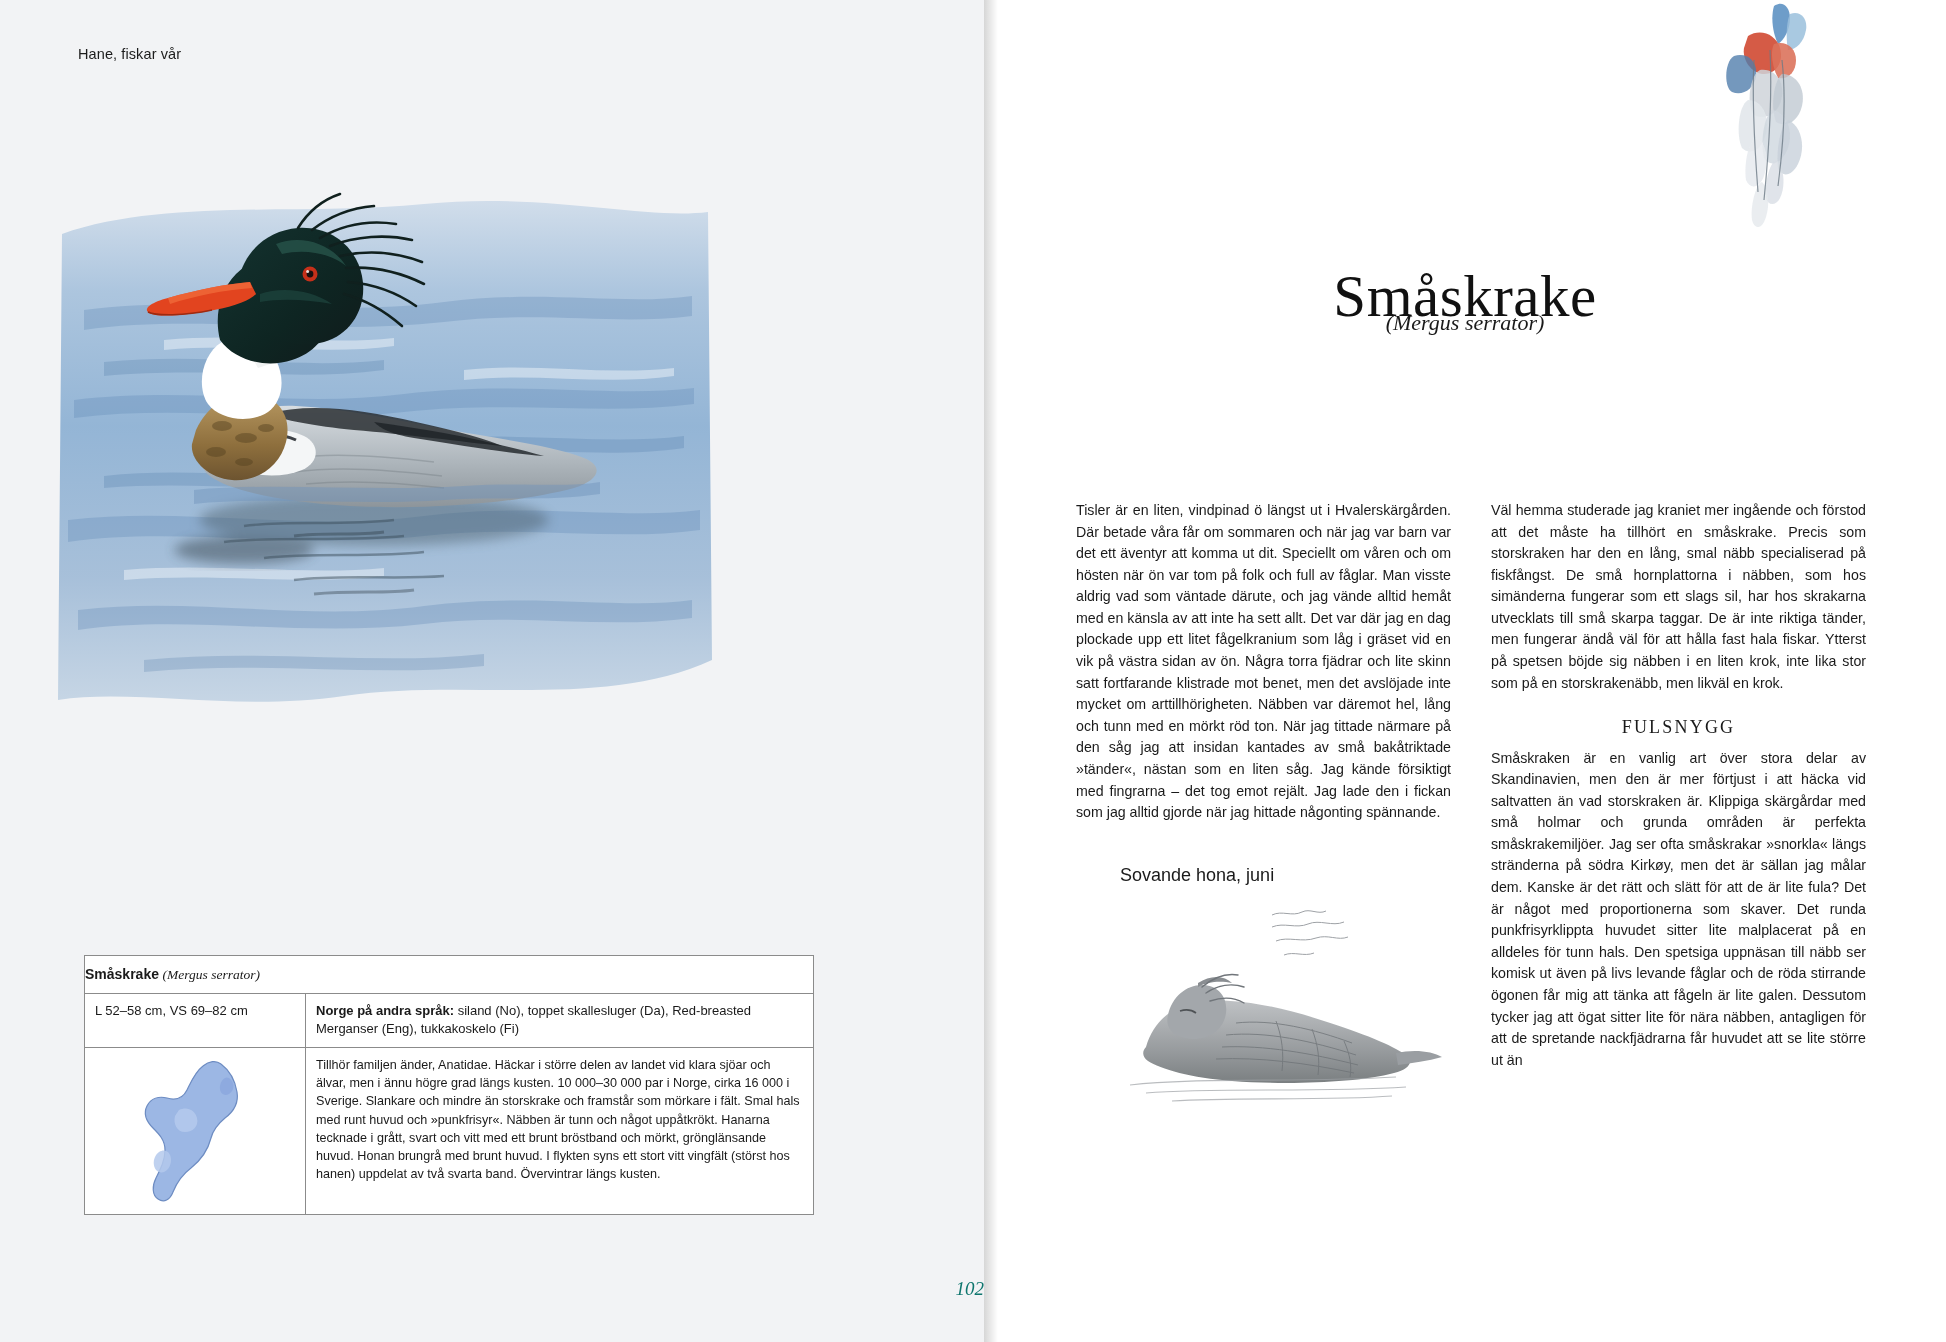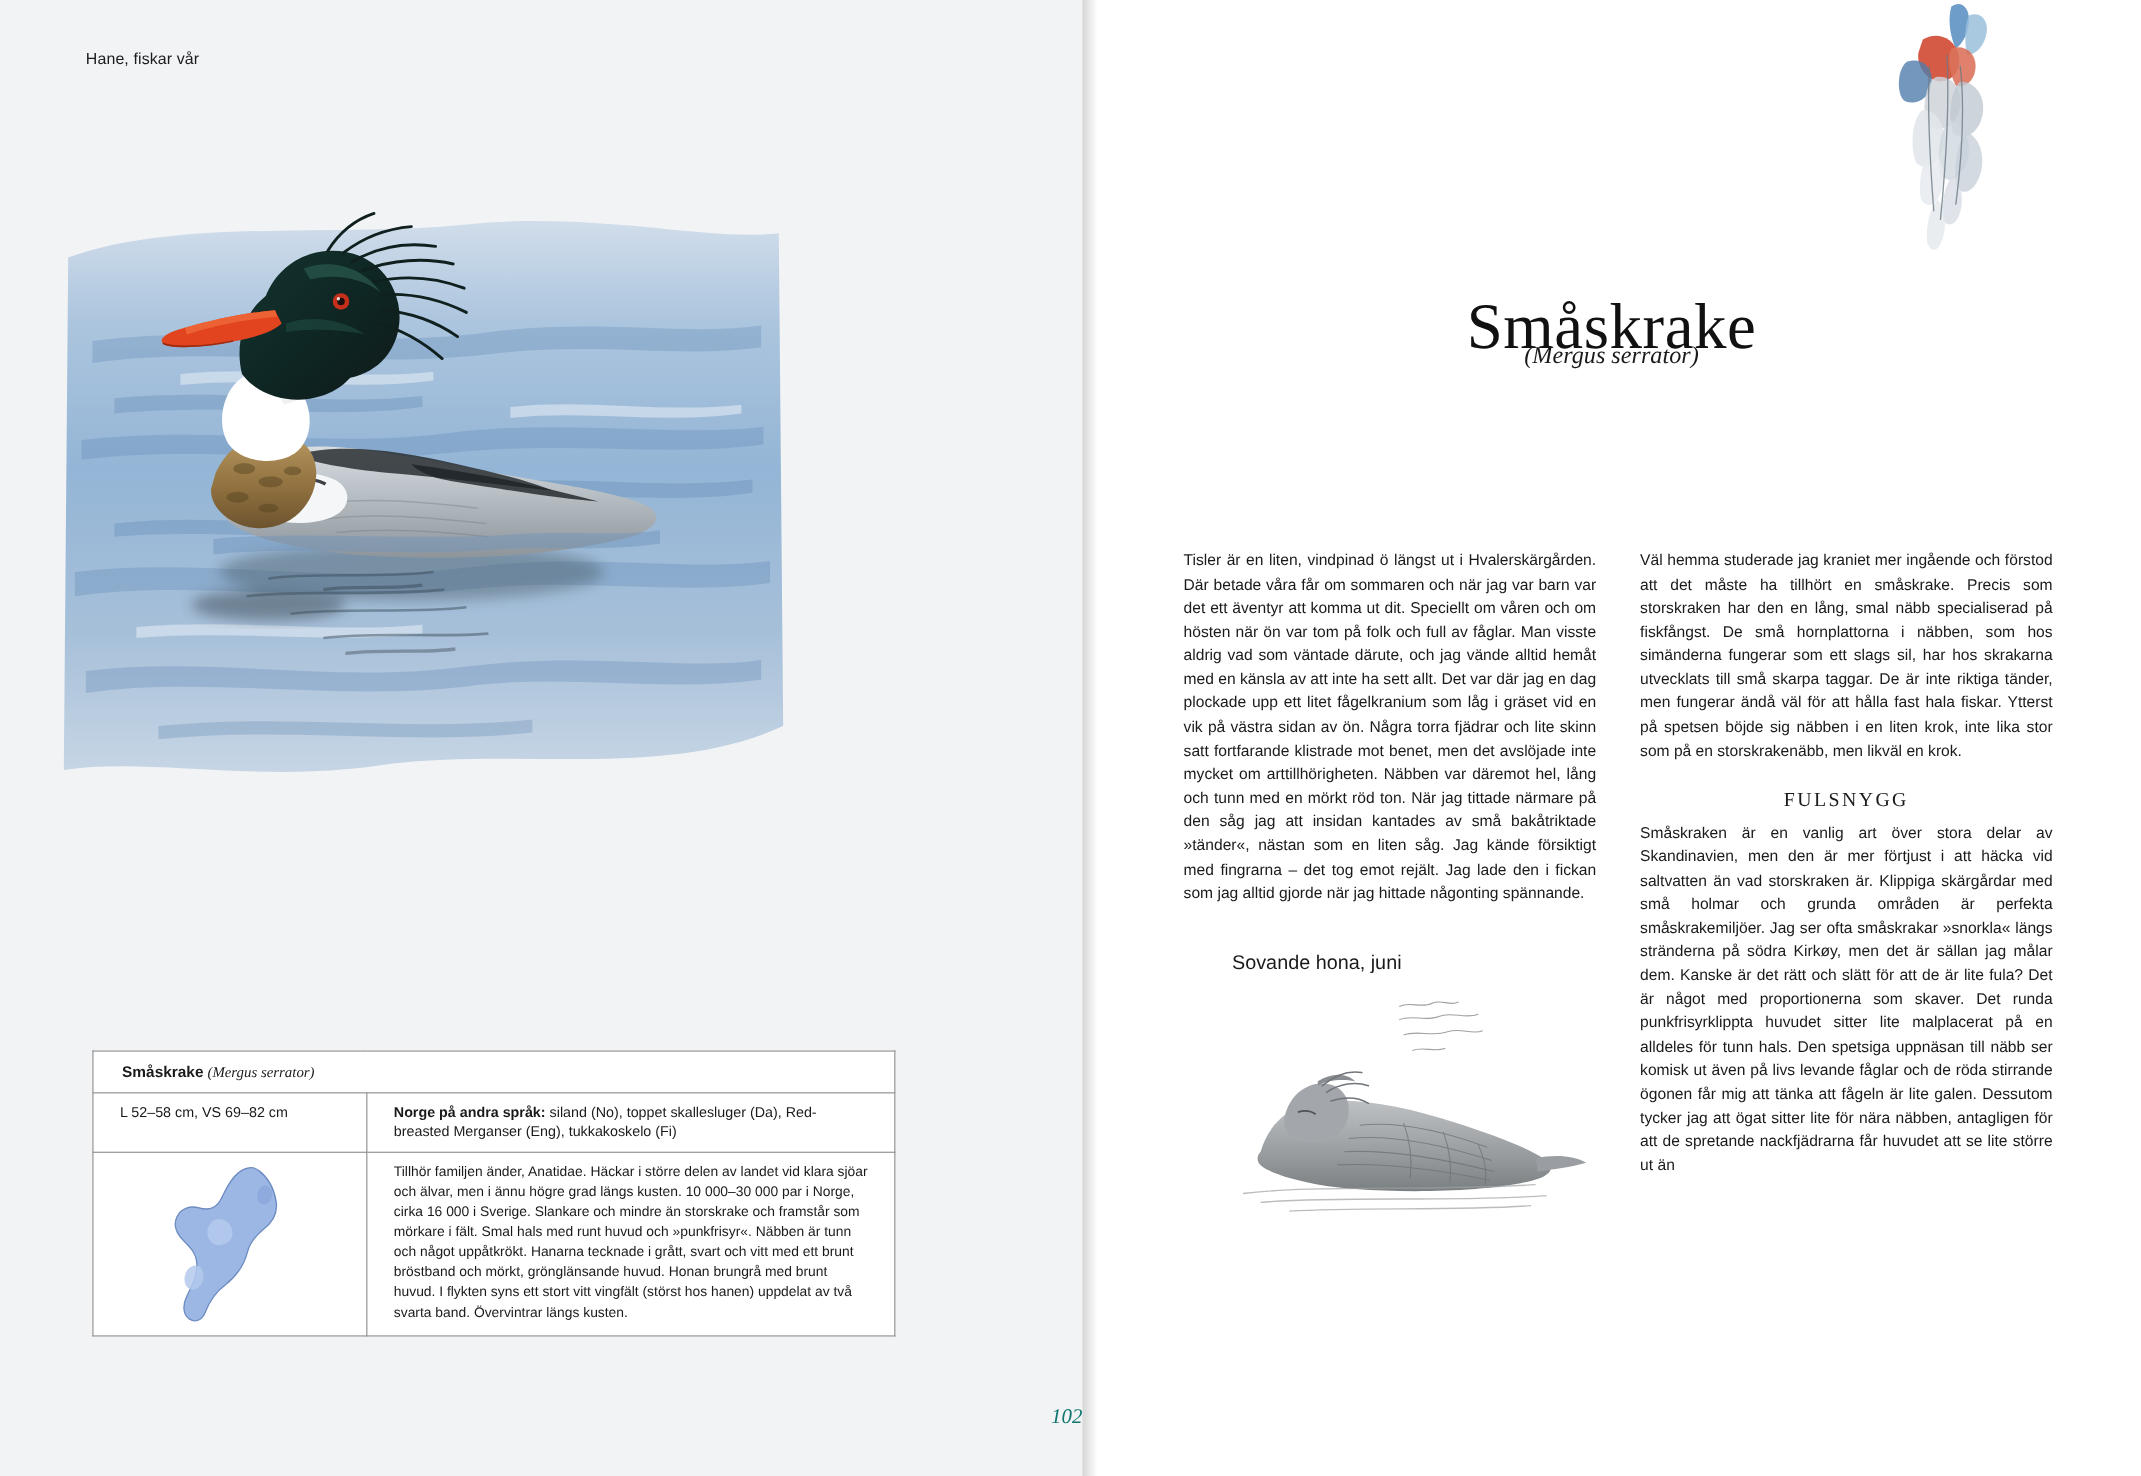--- a/index.html
+++ b/index.html
@@ -77,27 +77,27 @@
     top: 955px;
     width: 730px;
     border: 1px solid #8b8b8b;
     border-collapse: collapse;
     background: #ffffff;
     font-size: 13px;
     line-height: 1.42;
   }
   .facts td, .facts th {
     border: 1px solid #8b8b8b;
-    padding: 8px 24px;
+    padding: 8px 10px;
     vertical-align: top;
     text-align: left;
     font-weight: normal;
   }
   .facts .row-title td {
-    padding: 9px 10px 8px 26px;
+    padding: 9px 10px 8px 0;
   }
   .facts .sp-name {
     font-weight: bold;
     font-size: 14px;
   }
   .facts .sp-latin {
     font-family: "Liberation Serif", serif;
     font-style: italic;
     font-size: 13.5px;
   }

